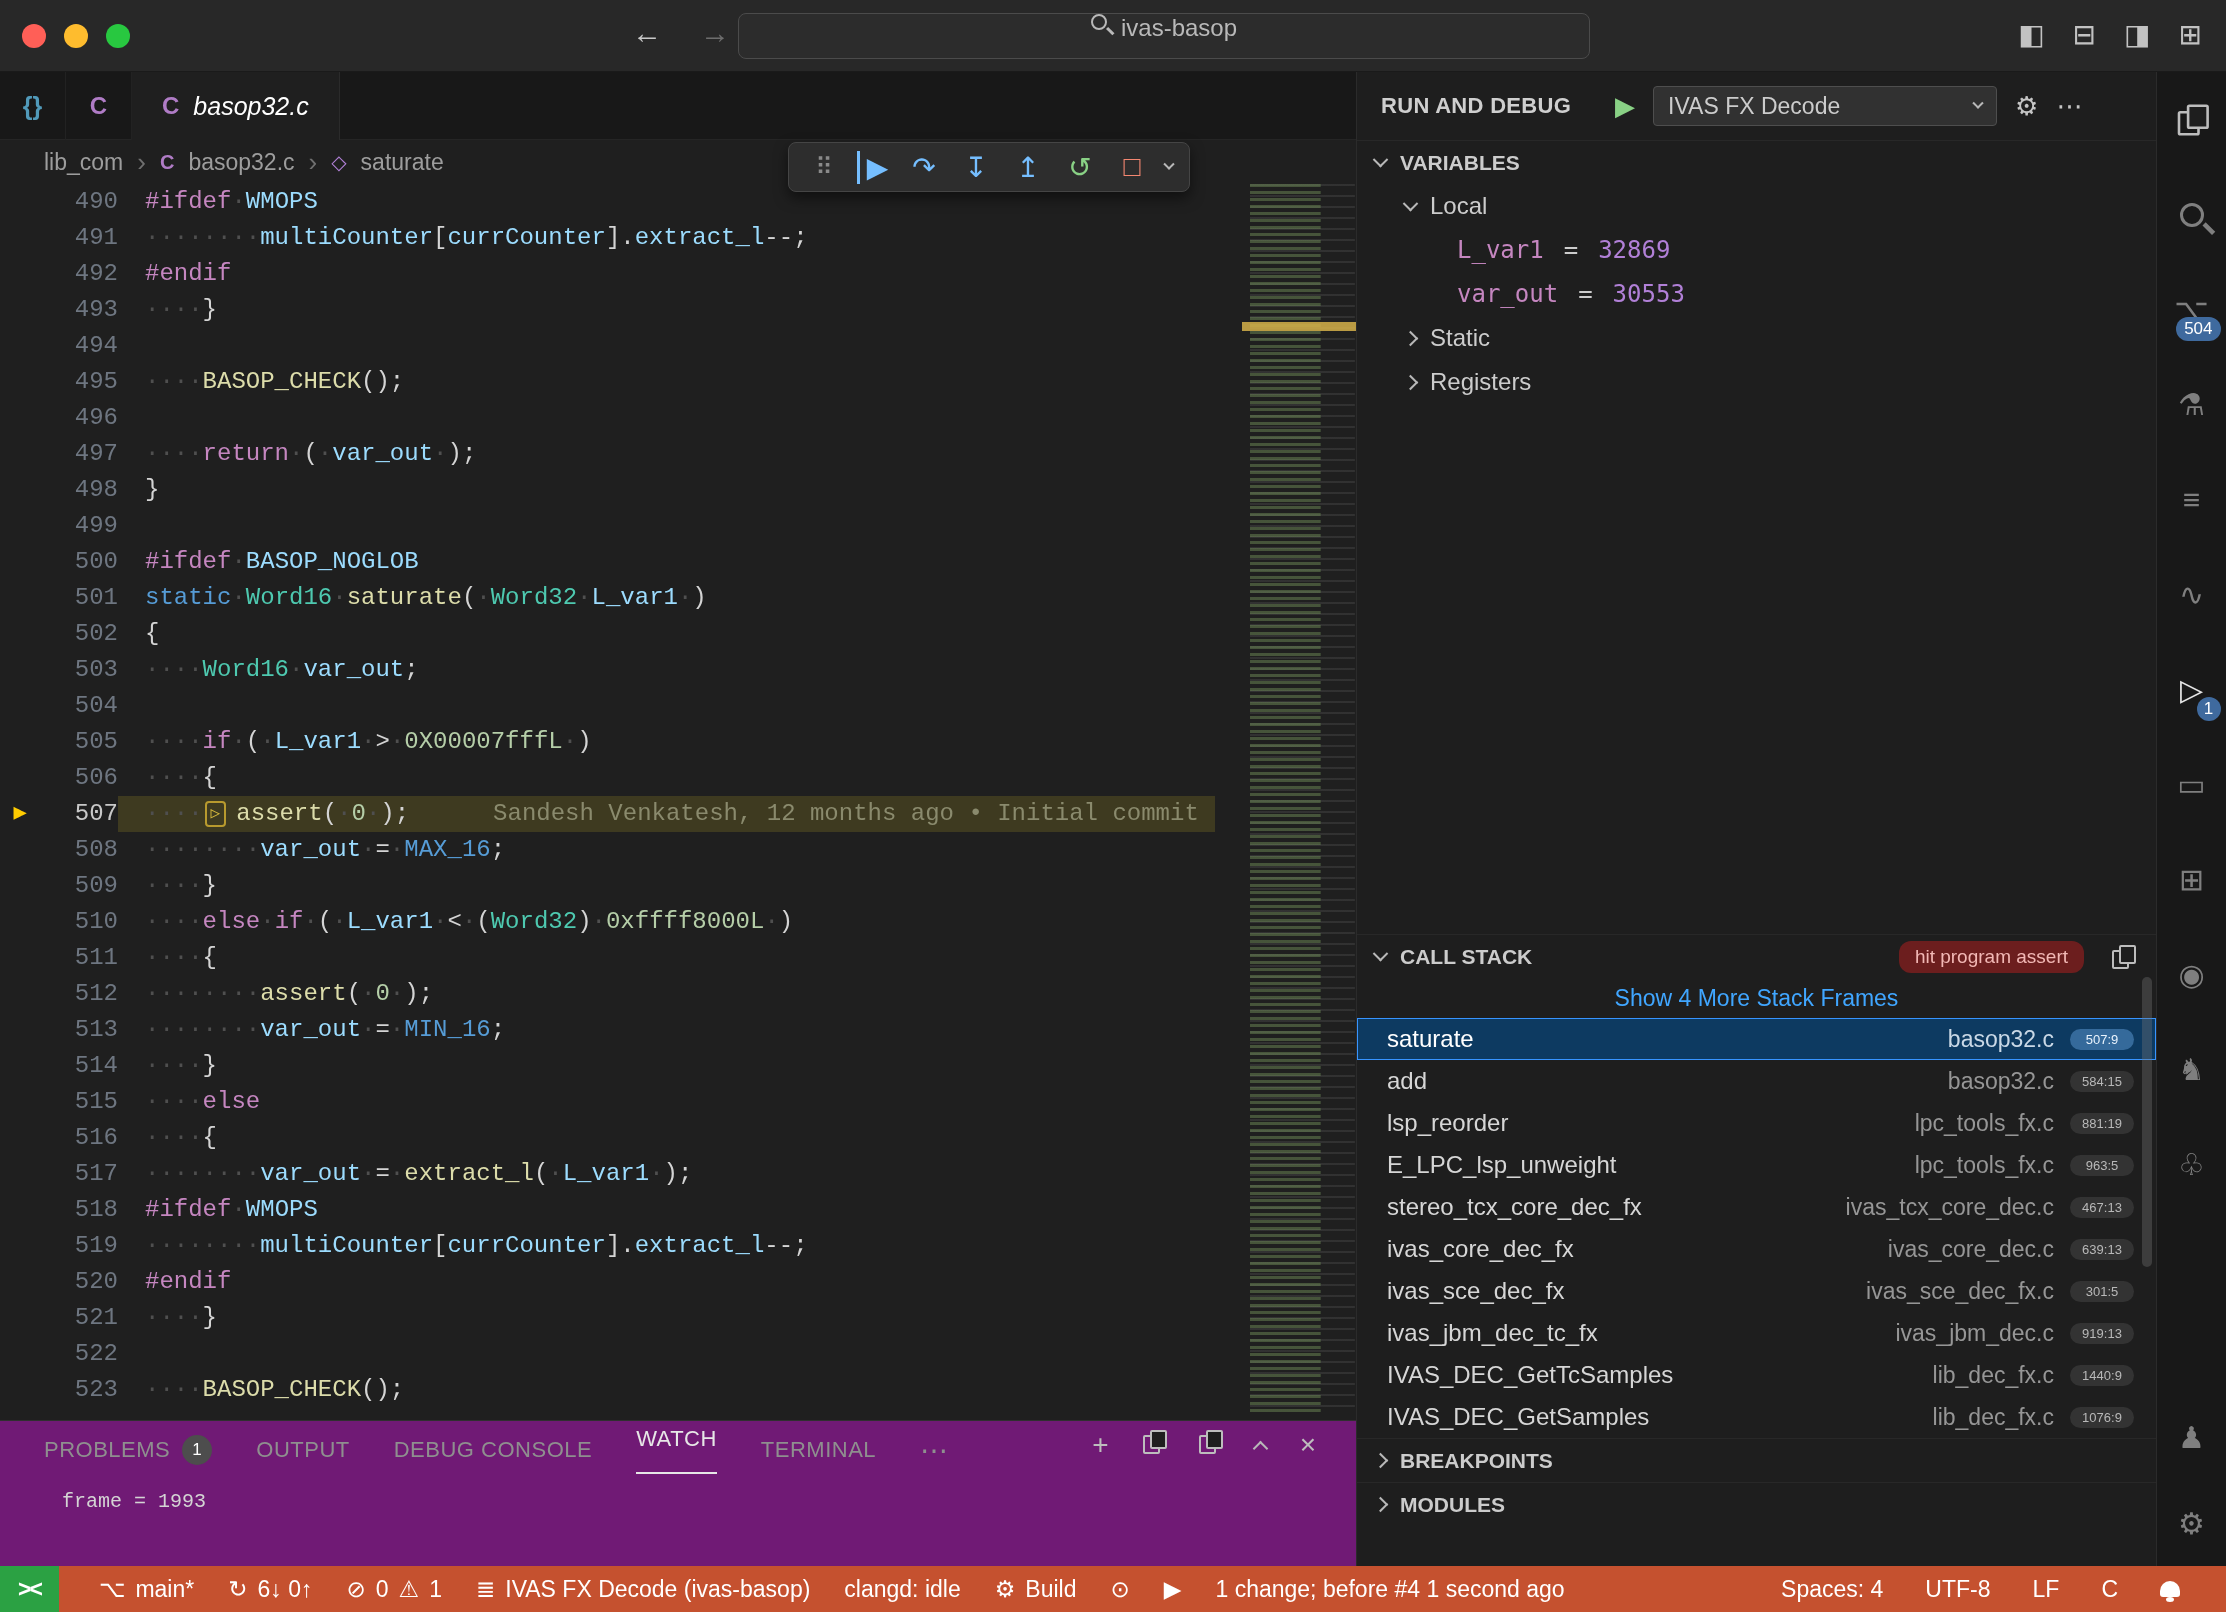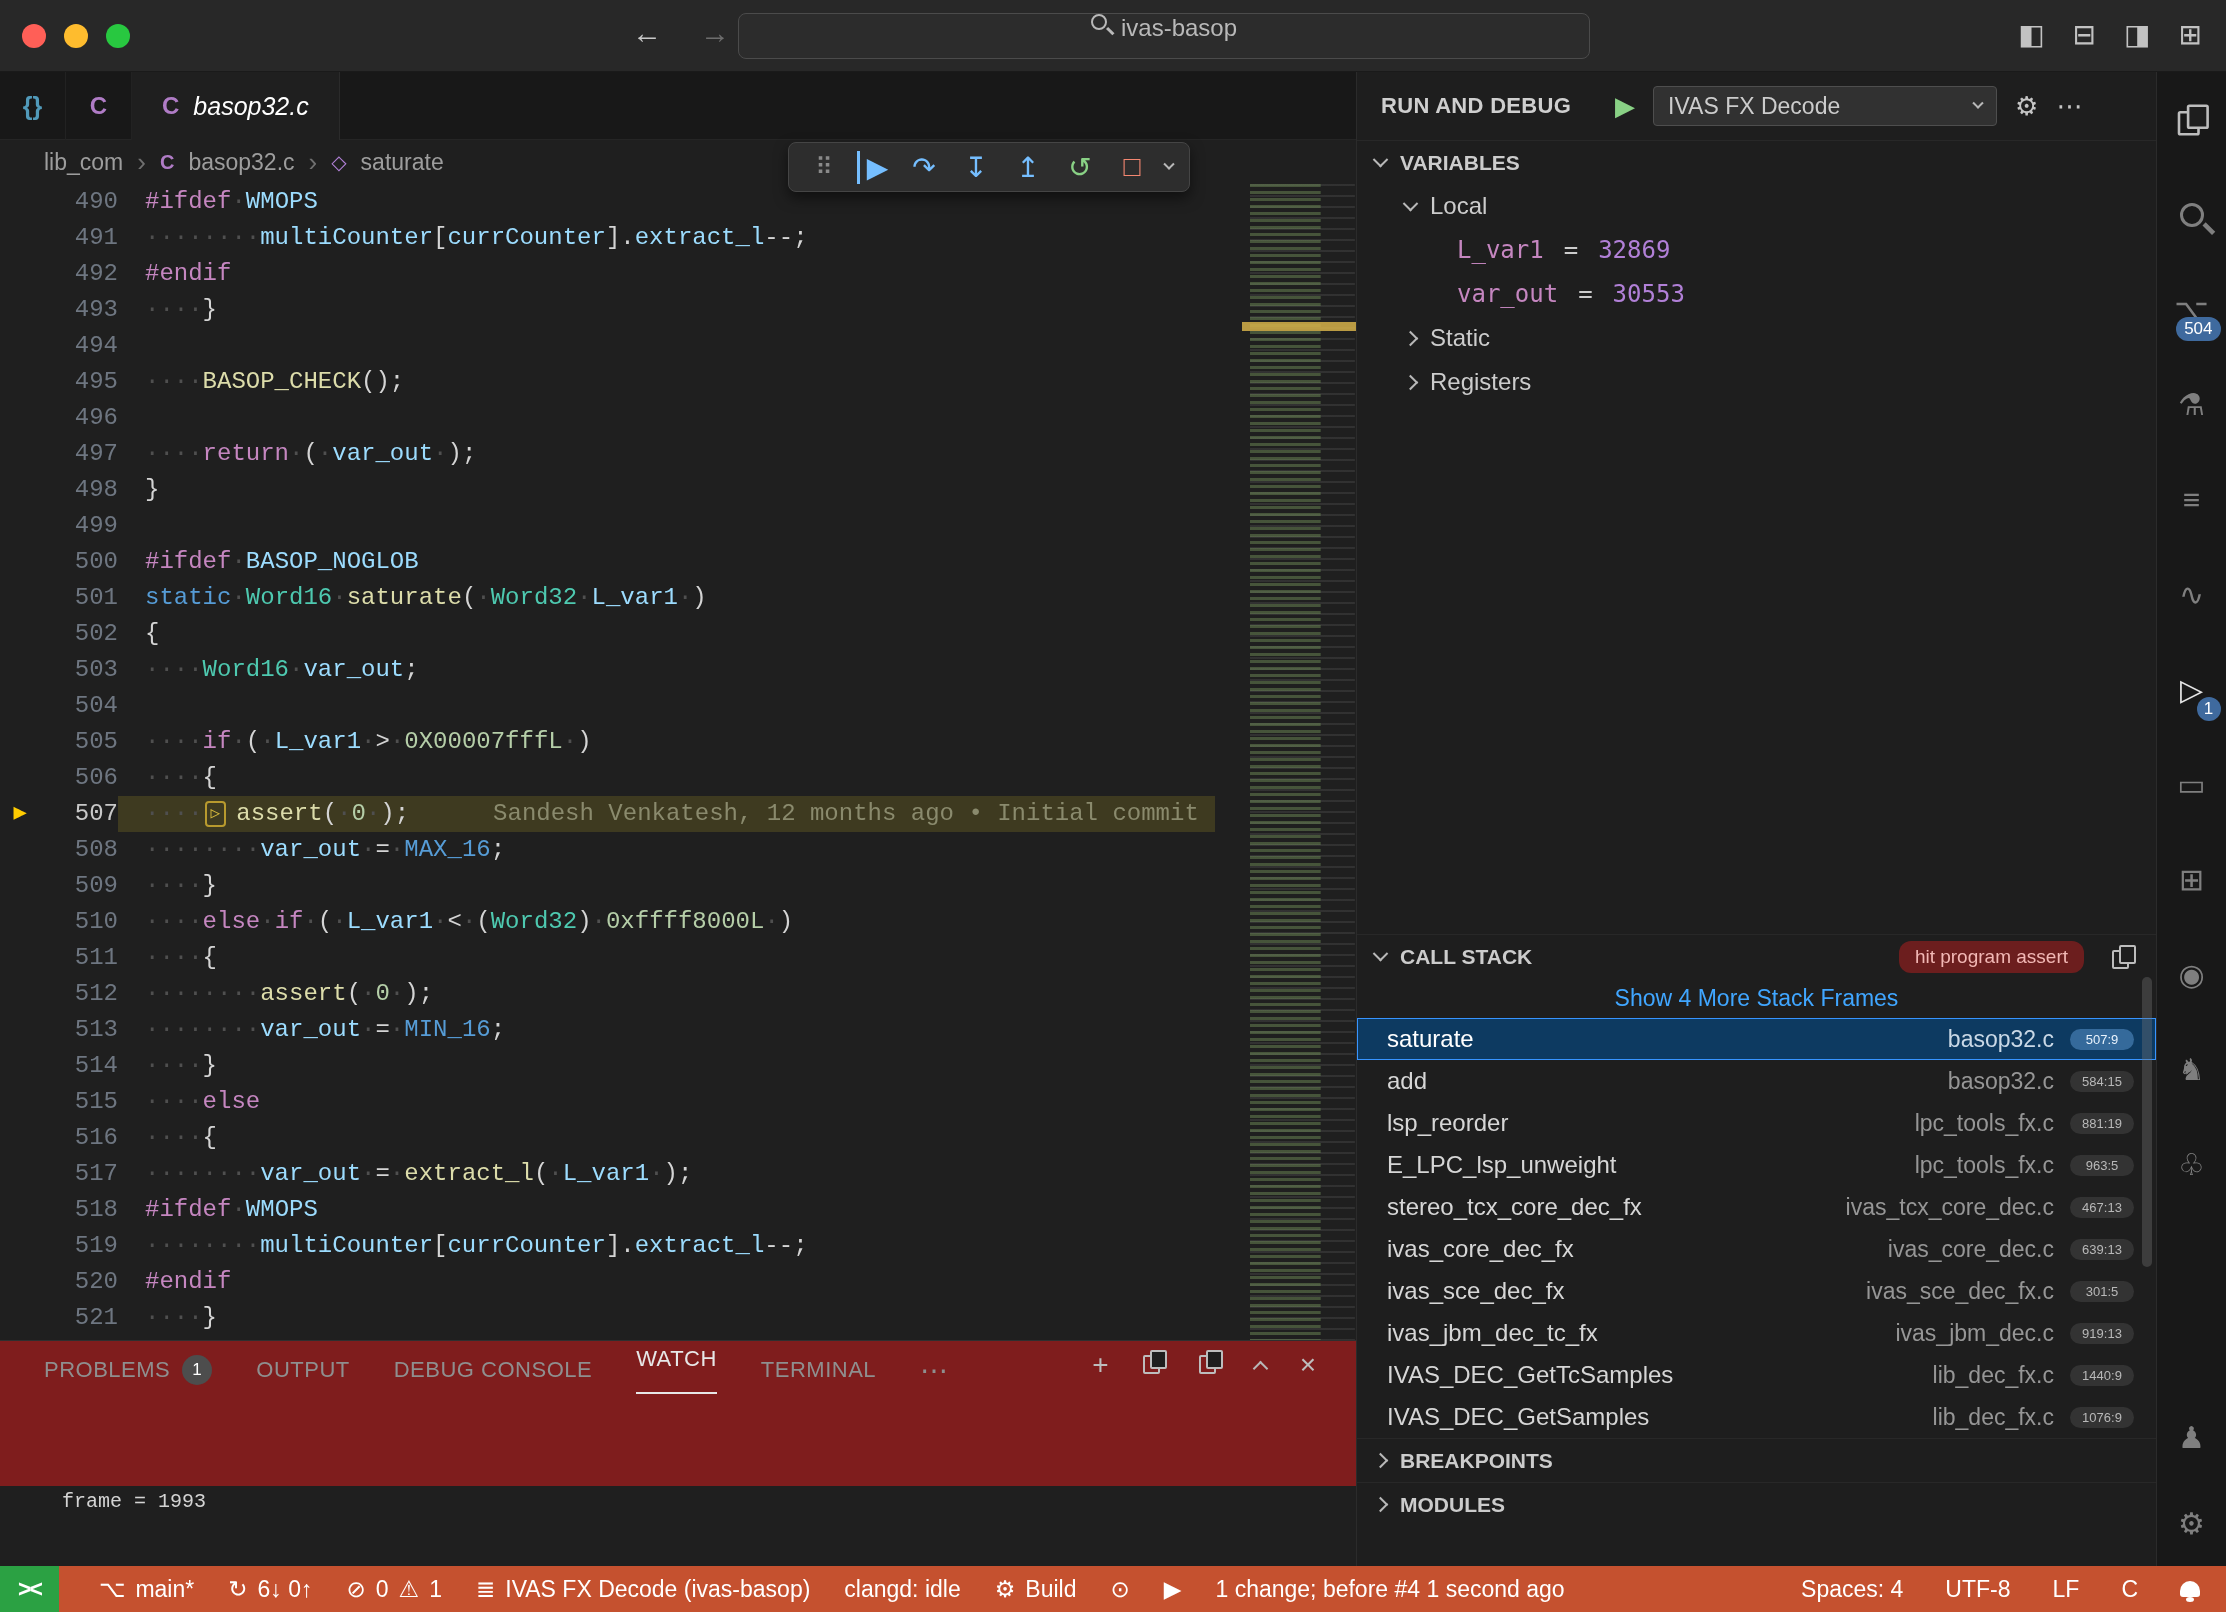--- a/index.html
+++ b/index.html
@@ -70,21 +70,21 @@
   .dbtn.cont{border-left:3px solid #75beff;padding-left:4px;width:34px}
 
   
   .chev{display:inline-block;width:11px;height:11px;border-right:2.5px solid #b8b8b8;border-bottom:2.5px solid #b8b8b8}
   .chev.d{transform:rotate(45deg) translate(-2px,-2px)}
   .chev.r{transform:rotate(-45deg)}
   .chev.u{transform:rotate(-135deg)}
   .chev.sm{width:8px;height:8px;border-width:2px}
 
   
-  .panel{position:absolute;left:0;top:1340px;width:1356px;height:146px;background:#7f1d1d;border-top:1px solid #2f2f2f}
+  .panel{position:absolute;left:0;top:1420px;width:1356px;height:146px;background:#701a75;border-top:1px solid #2f2f2f}
   .ptabs{display:flex;align-items:center;height:58px;padding-left:44px;gap:44px}
   .ptab{display:flex;align-items:center;gap:12px;color:#8f8f8f;font-size:22px;letter-spacing:.5px;height:58px}
   .ptab.active .ptl{color:#e7e7e7;border-bottom:2px solid #e7e7e7;padding-bottom:20px}
   .pbadge{background:#4d4d4d;color:#fff;border-radius:50%;width:30px;height:30px;display:flex;align-items:center;justify-content:center;font-size:17px}
   .panel-actions{position:absolute;right:40px;top:8px;display:flex;gap:34px;align-items:center;color:#bdbdbd;font-size:28px}
   .watchline{position:absolute;left:62px;top:1490px;font-family:Liberation Mono, monospace;font-size:20px;color:#d4d4d4}
 
   
   .sidebar{position:absolute;left:1356px;top:72px;width:800px;height:1494px;background:#1e1e1e;border-left:1px solid #2b2b2b;overflow:hidden}
   .sb-run{height:68px;display:flex;align-items:center;padding:0 24px;gap:18px}
@@ -131,21 +131,21 @@
           padding:2px 8px;line-height:20px}
   .abadge.round{padding:0;width:24px;height:24px;display:flex;align-items:center;justify-content:center}
   .copyicon.big{transform:scale(1.3)}
   .magicon.big{transform:scale(1.5)}
 
   
   .statusbar{position:absolute;left:0;top:1566px;width:2226px;height:46px;background:#c5512f;color:#fff;
              display:flex;align-items:center;justify-content:space-between;font-size:23px}
   .sb-left,.sb-right{display:flex;align-items:center;height:100%}
   .sb-left{gap:34px}
-  .sb-right{gap:42px;padding-right:26px}
+  .sb-right{gap:42px;padding-right:46px}
   .sbi{display:flex;align-items:center;gap:10px;white-space:nowrap}
   .sbi .si{font-size:23px}
   .chip{background:#2ba143;height:46px;padding:0 18px;font-weight:bold;letter-spacing:-2px;margin-right:6px}
   .bellicon{position:relative;display:inline-block;width:20px;height:16px;background:#fff;border-radius:10px 10px 3px 3px}
   .bellicon::after{content:"";position:absolute;left:6px;bottom:-5px;width:8px;height:5px;border-radius:50%;background:#fff}
 </style>
 </head>
 <body>
 
 <div id="app">

